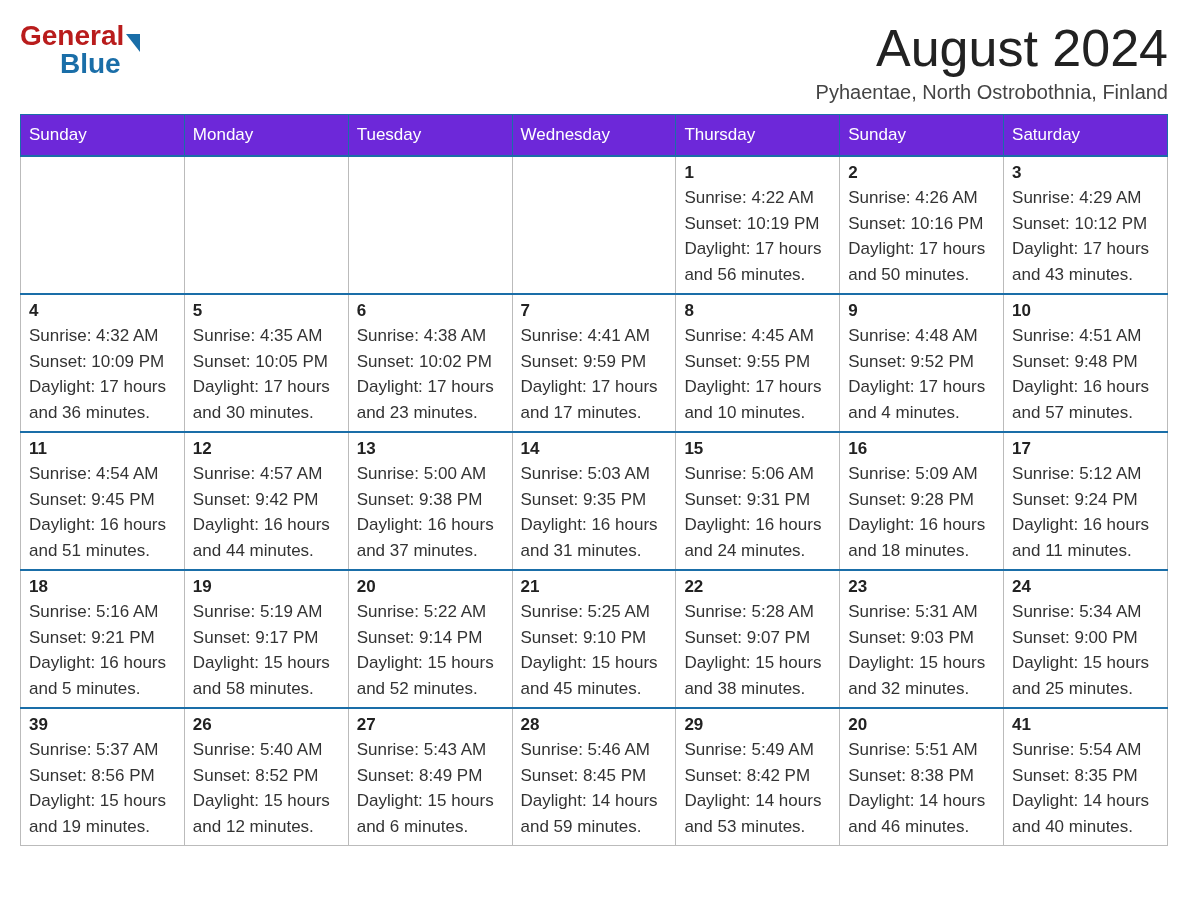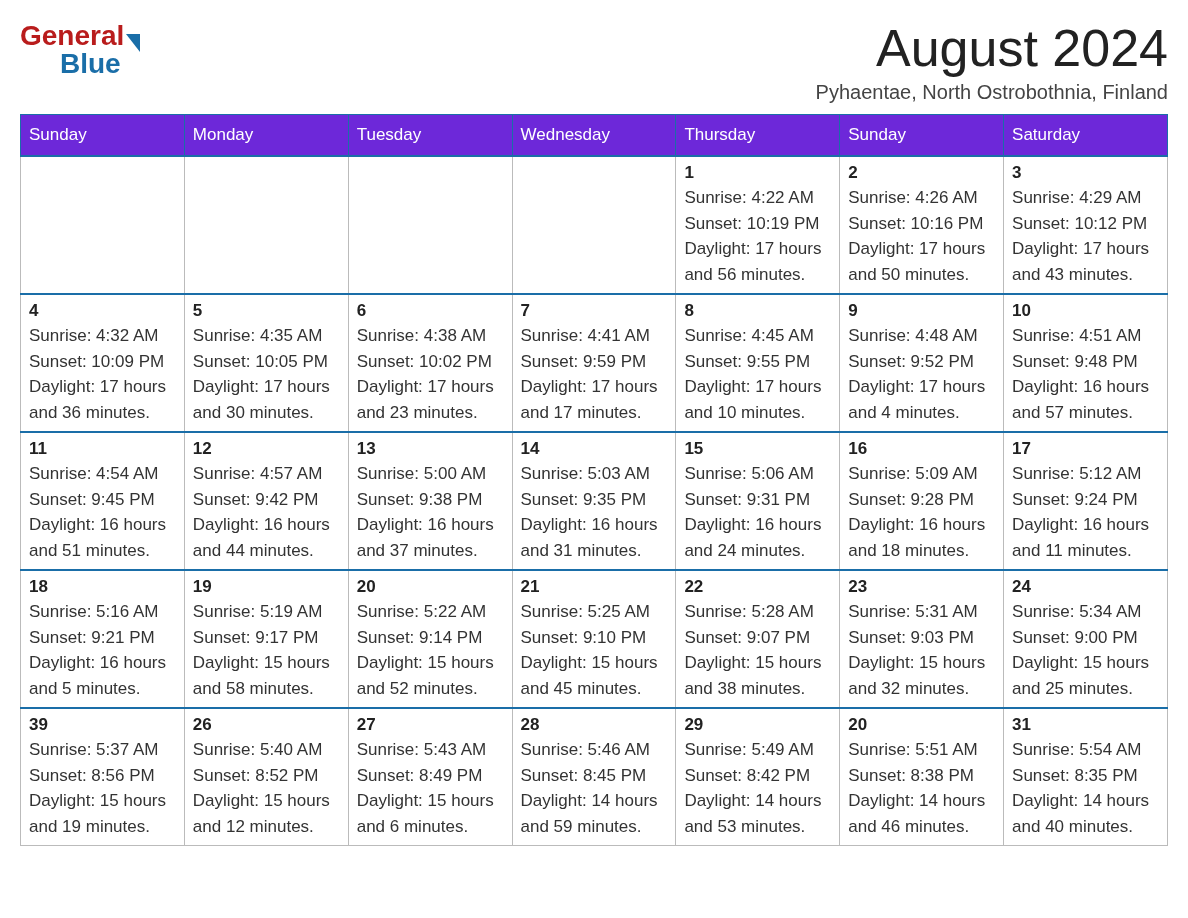--- a/index.html
+++ b/index.html
@@ -266,18 +266,18 @@
         </td>
         <td>
           <span class="day-number">29</span>
           <div class="day-info">Sunrise: 5:49 AM<br>Sunset: 8:42 PM<br>Daylight: 14 hours<br>and 53 minutes.</div>
         </td>
         <td>
           <span class="day-number">20</span>
           <div class="day-info">Sunrise: 5:51 AM<br>Sunset: 8:38 PM<br>Daylight: 14 hours<br>and 46 minutes.</div>
         </td>
         <td>
-          <span class="day-number">31</span>
+          <span class="day-number">41</span>
           <div class="day-info">Sunrise: 5:54 AM<br>Sunset: 8:35 PM<br>Daylight: 14 hours<br>and 40 minutes.</div>
         </td>
       </tr>
     </tbody>
 </table>
 
 </body></html>

